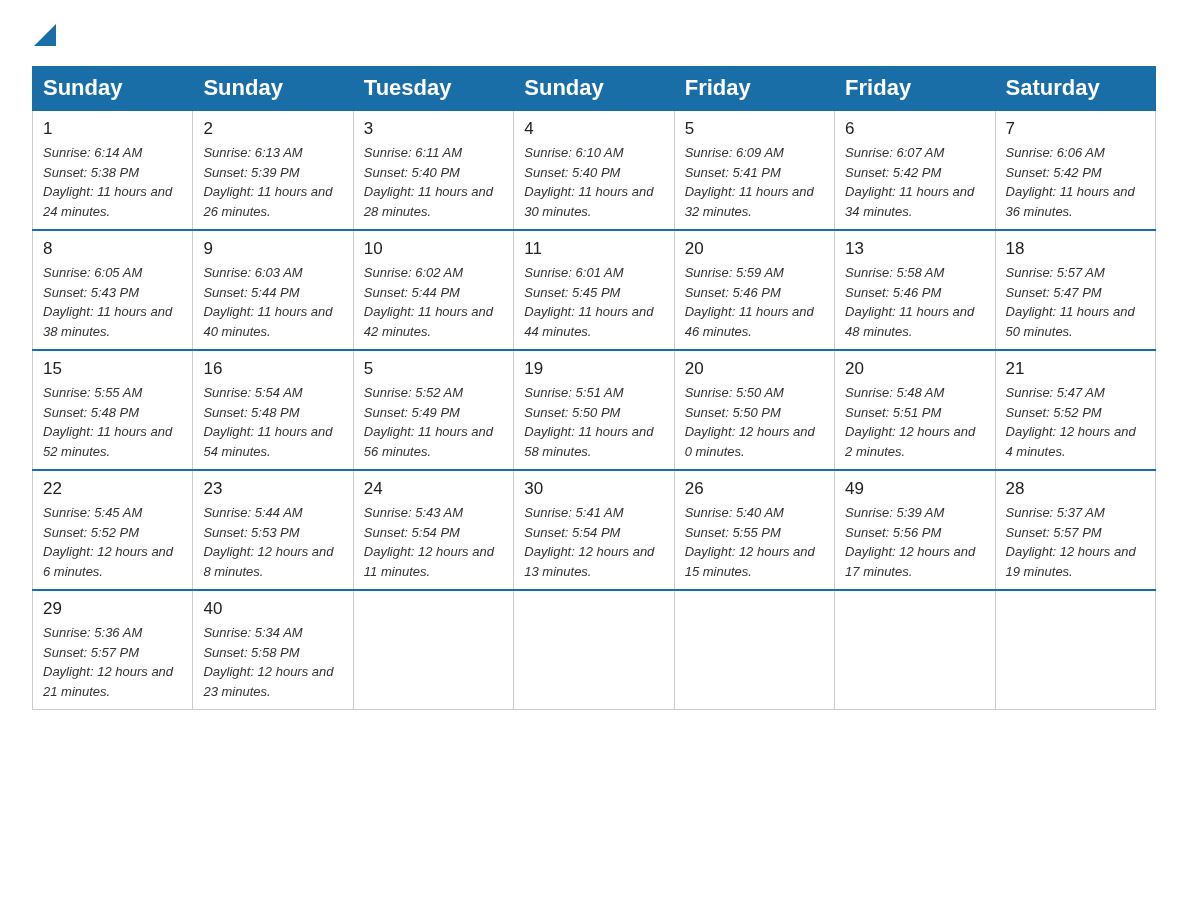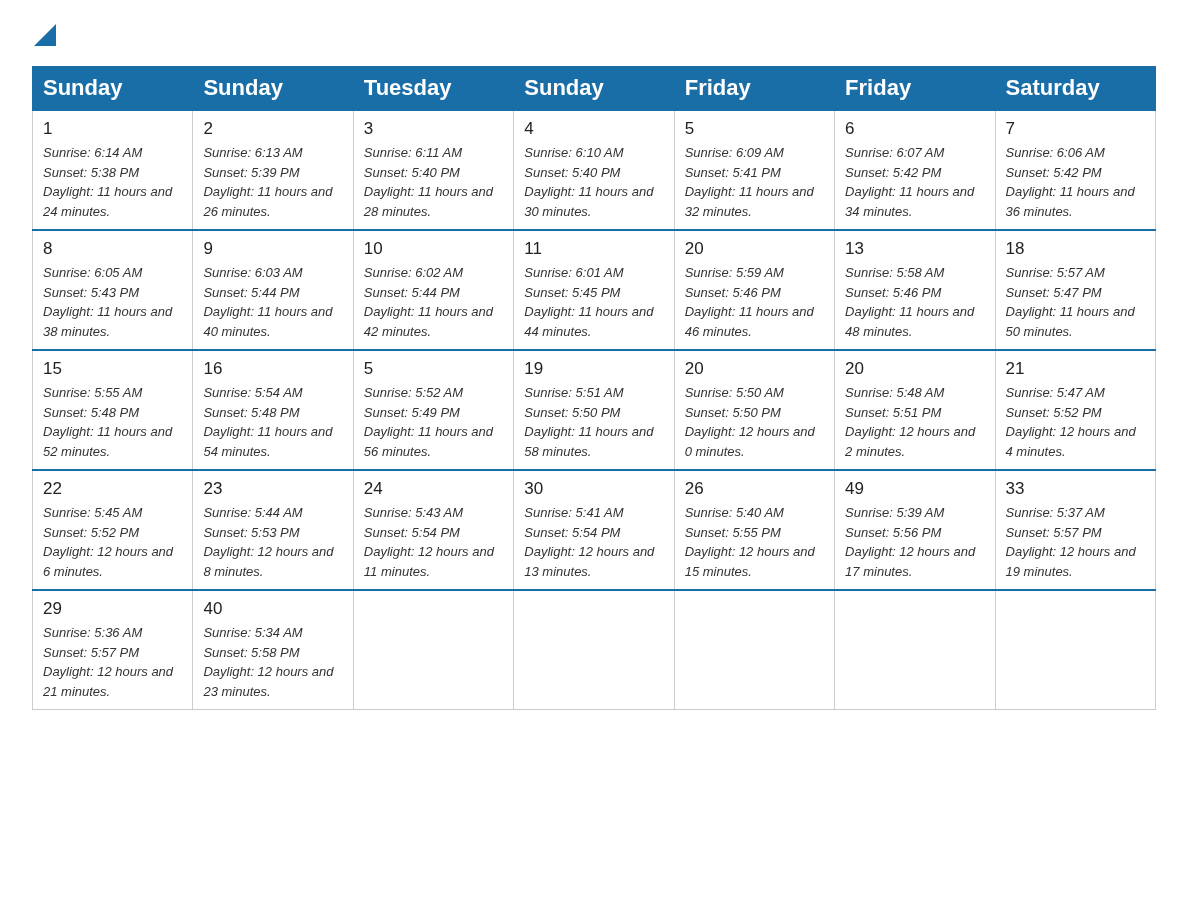--- a/index.html
+++ b/index.html
@@ -246,21 +246,21 @@
         </td>
         <td>
           <span class="day-number">26</span>
           <div class="day-info">Sunrise: 5:40 AM<br>Sunset: 5:55 PM<br>Daylight: 12 hours and 15 minutes.</div>
         </td>
         <td>
           <span class="day-number">49</span>
           <div class="day-info">Sunrise: 5:39 AM<br>Sunset: 5:56 PM<br>Daylight: 12 hours and 17 minutes.</div>
         </td>
         <td>
-          <span class="day-number">33</span>
+          <span class="day-number">28</span>
           <div class="day-info">Sunrise: 5:37 AM<br>Sunset: 5:57 PM<br>Daylight: 12 hours and 19 minutes.</div>
         </td>
       </tr>
       <tr>
         <td>
           <span class="day-number">29</span>
           <div class="day-info">Sunrise: 5:36 AM<br>Sunset: 5:57 PM<br>Daylight: 12 hours and 21 minutes.</div>
         </td>
         <td>
           <span class="day-number">40</span>

